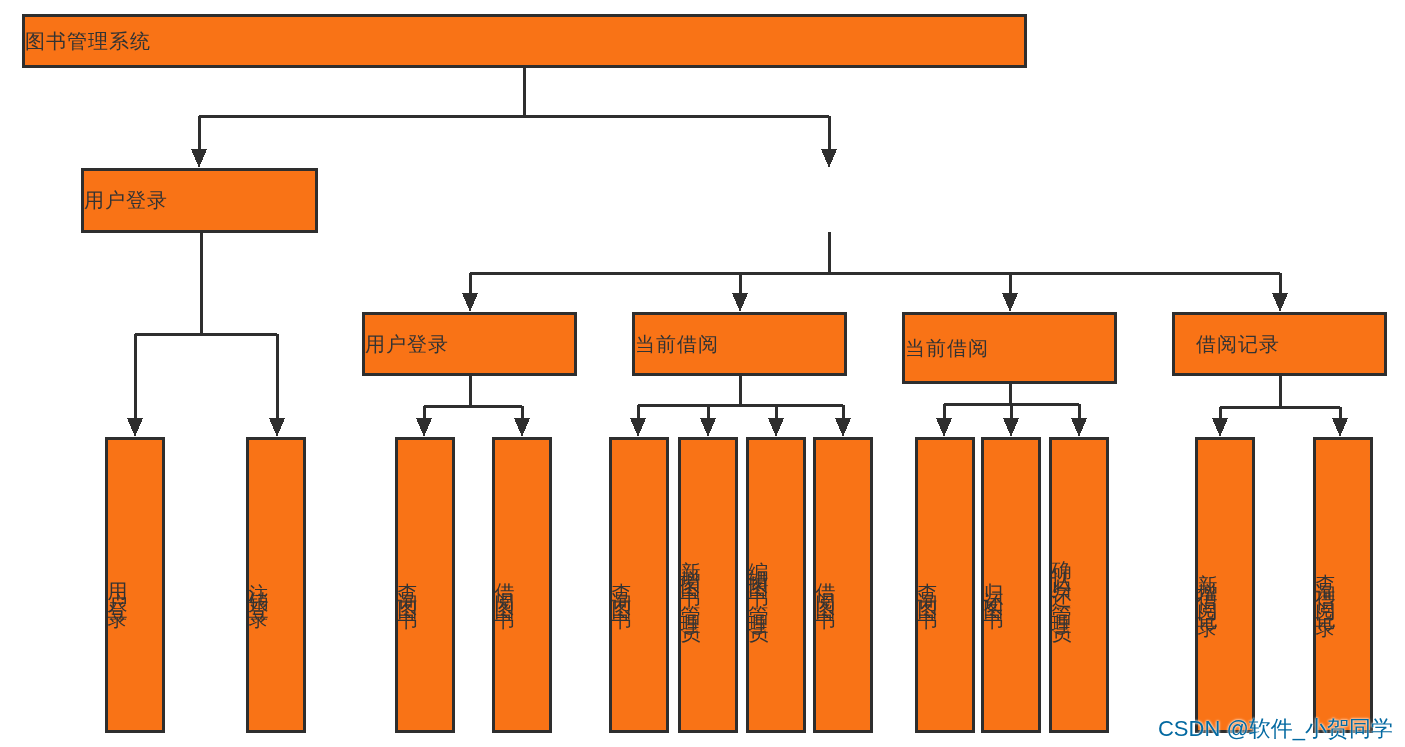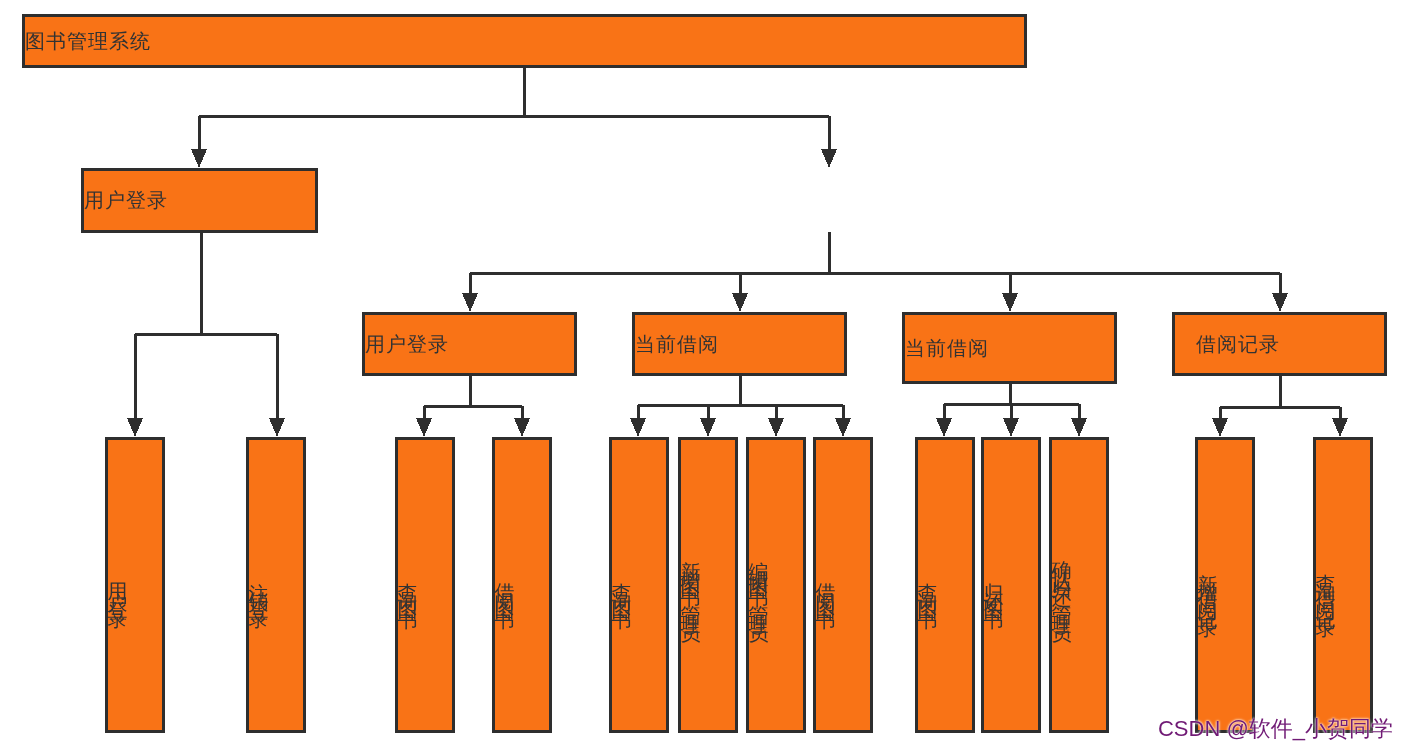--- a/index.html
+++ b/index.html
@@ -42,21 +42,21 @@
     letter-spacing: 9px;
     line-height: 1;
     color: #333333;
   }
   .watermark {
     position: absolute;
     right: 12px;
     top: 714px;
     z-index: 3;
     font-size: 22px;
-    color: #701a75;
+    color: #0369a1;
     text-shadow: 0 0 3px #ffffff, 0 0 2px #ffffff;
     white-space: nowrap;
   }
 </style>
 </head>
 <body>
 
 <div class="stage">
 
   <svg class="connectors" viewBox="0 0 1405 747" xmlns="http://www.w3.org/2000/svg" shape-rendering="crispEdges">

